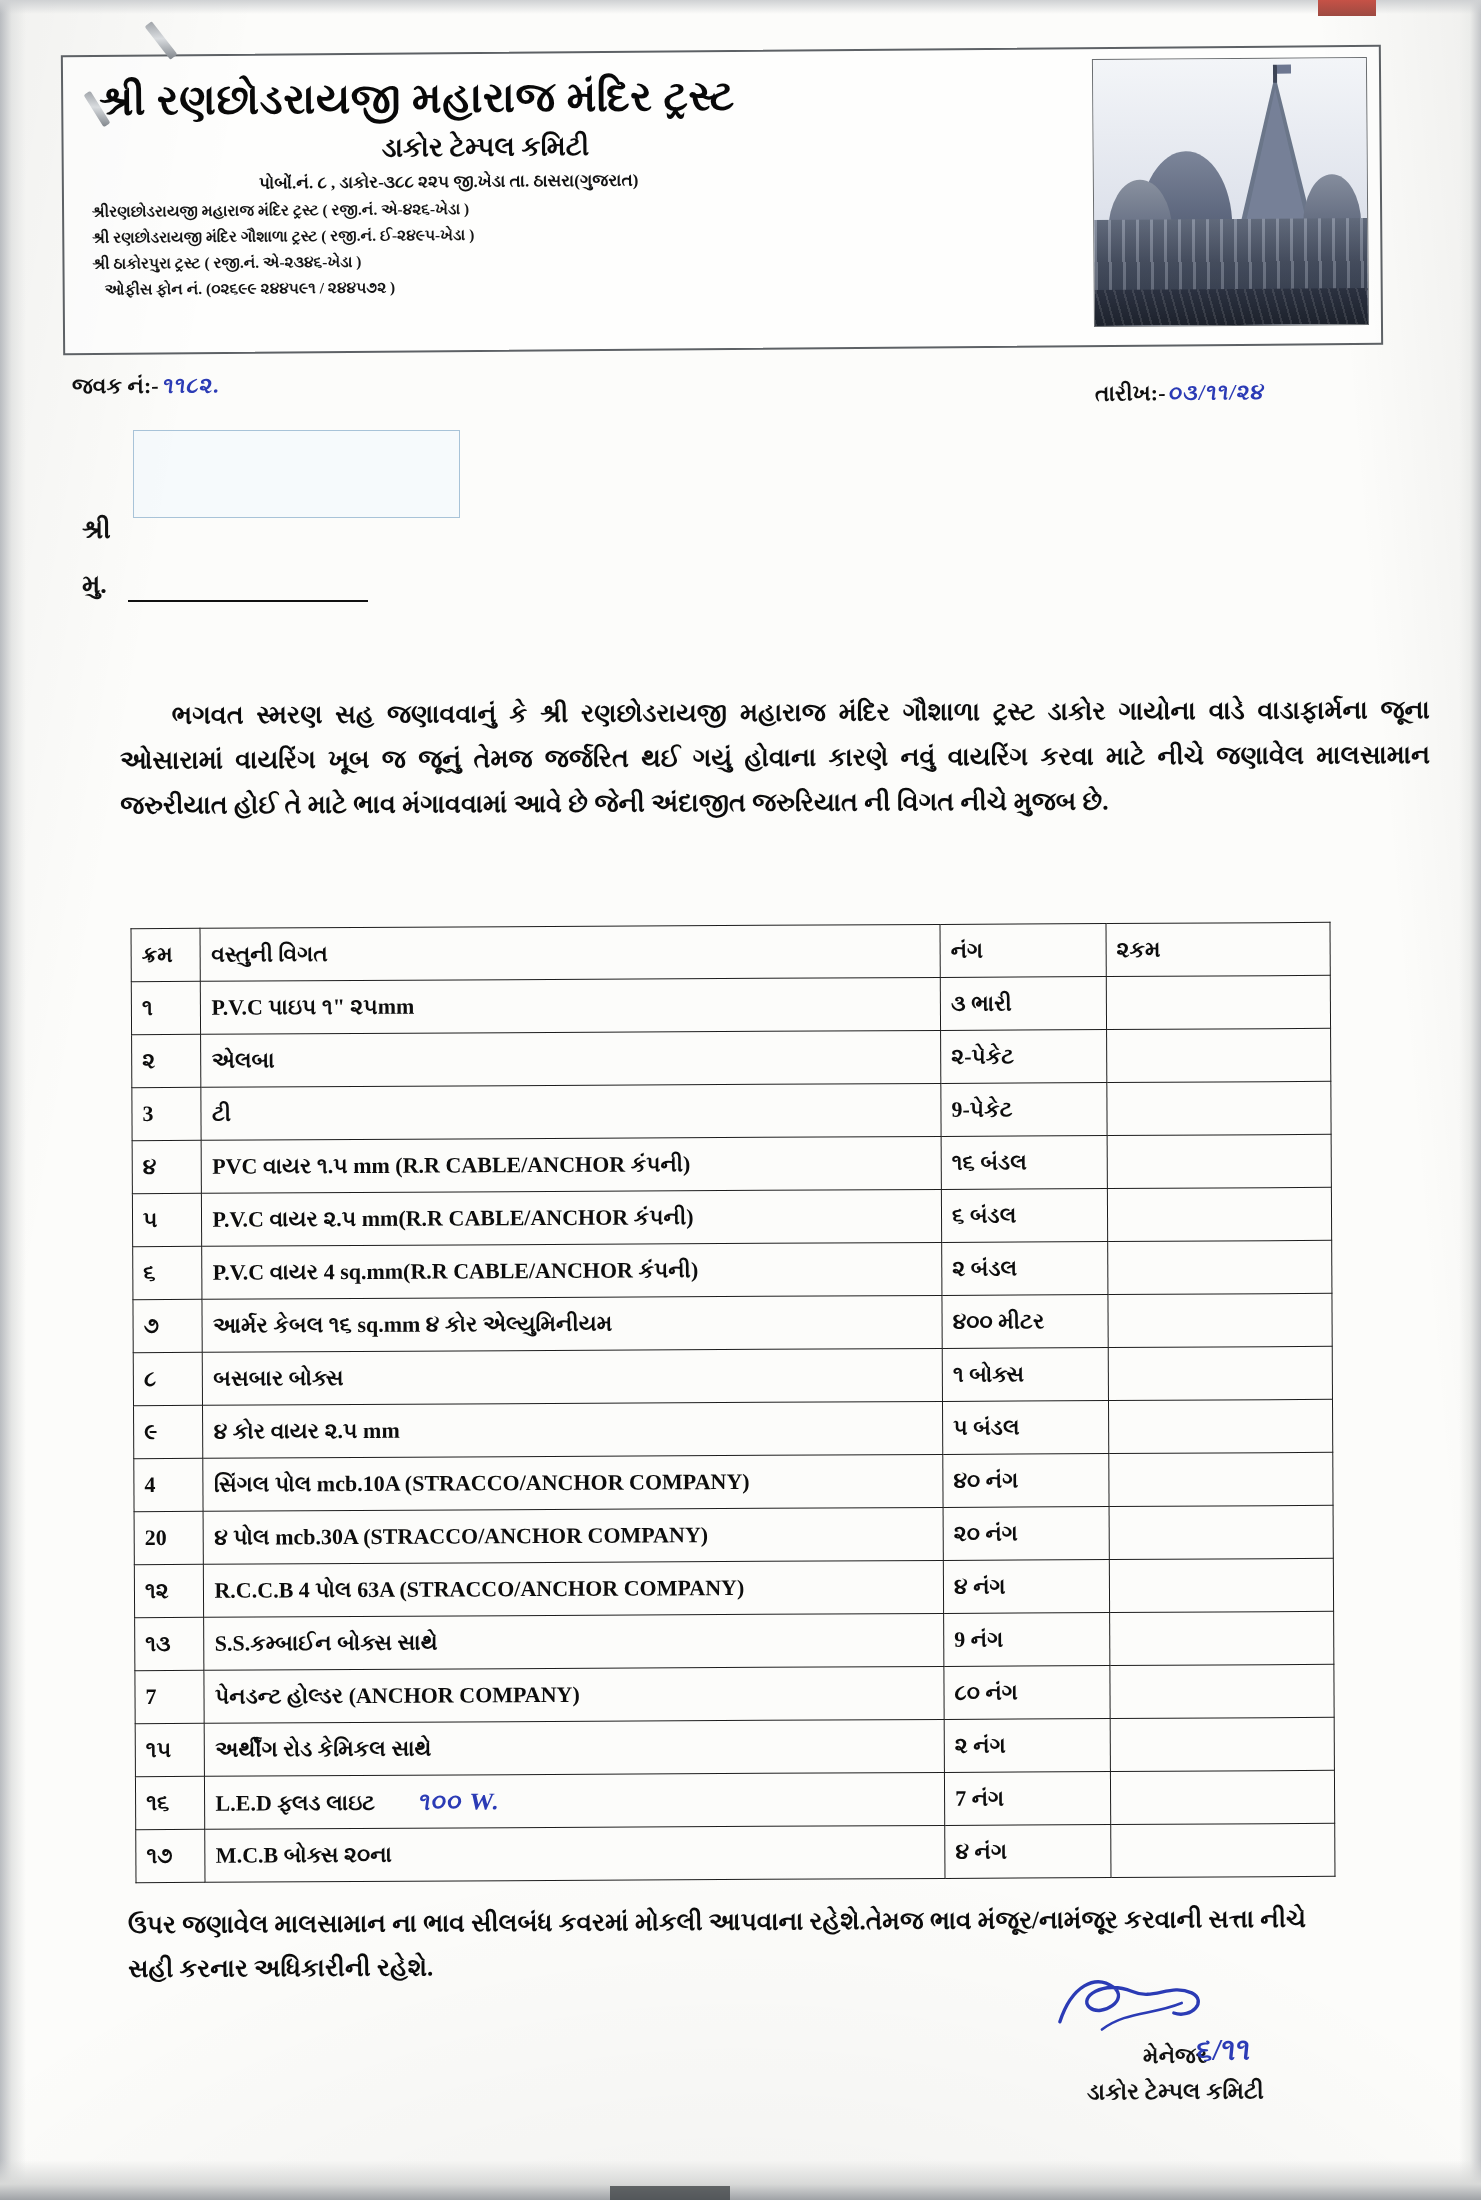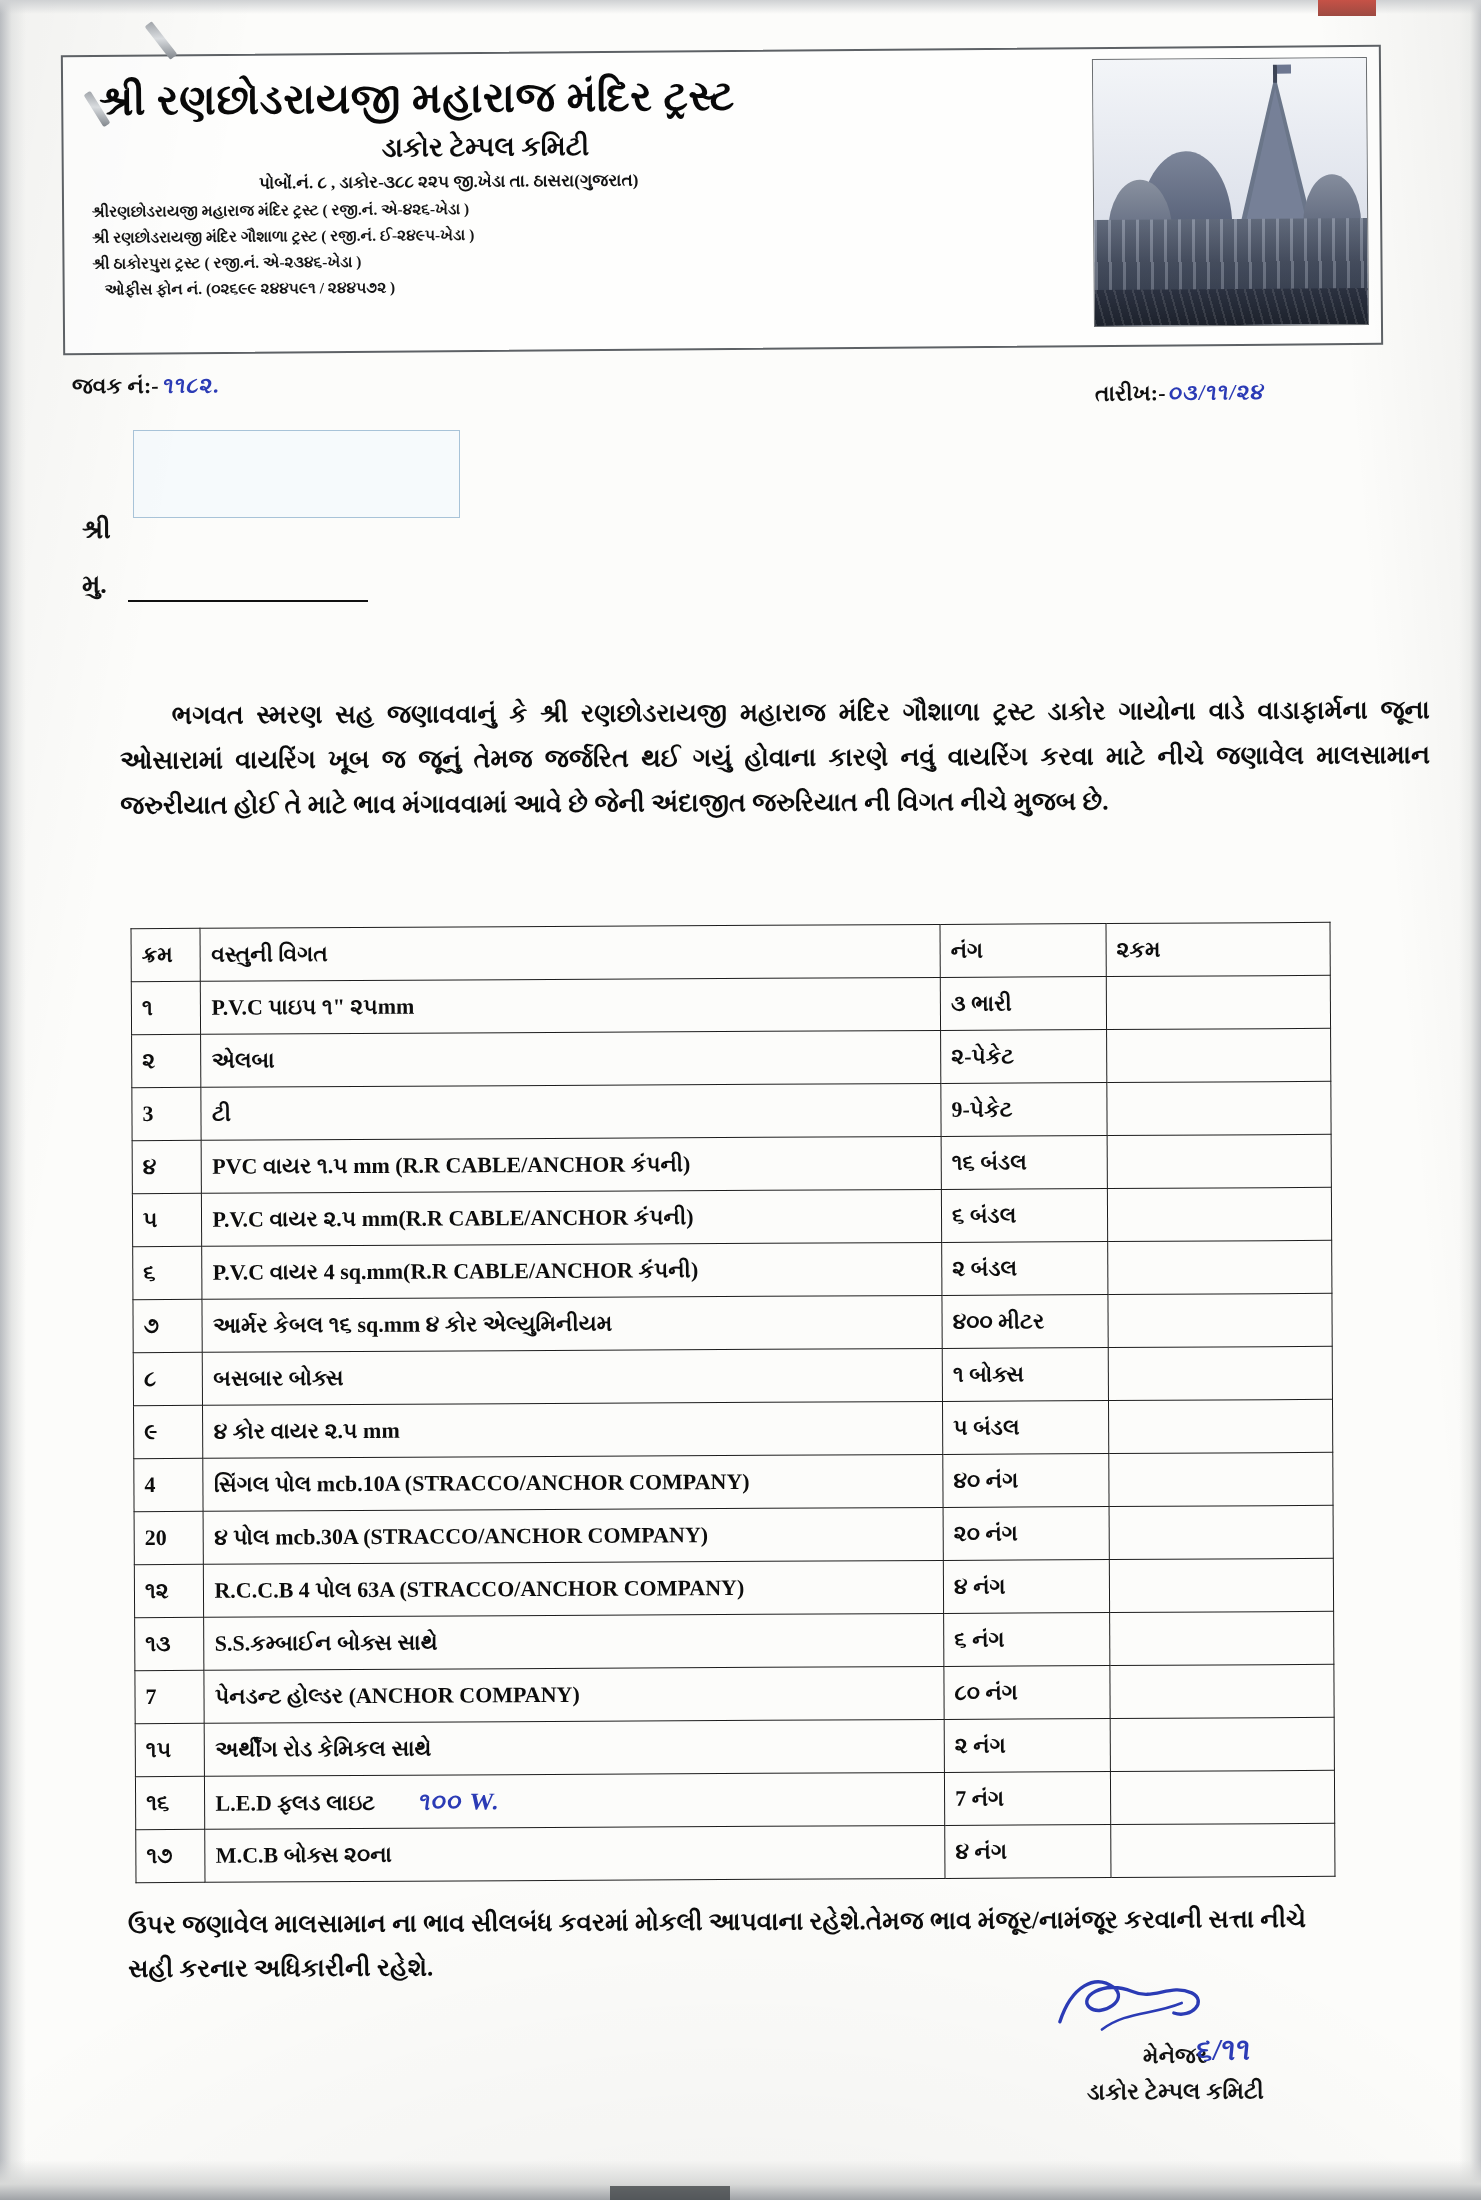--- a/index.html
+++ b/index.html
@@ -429,21 +429,21 @@
         </tr>
         <tr>
           <td class="sr">૧૨</td>
           <td>R.C.C.B 4 પોલ 63A (STRACCO/ANCHOR COMPANY)</td>
           <td class="qty">૪ નંગ</td>
           <td></td>
         </tr>
         <tr>
           <td class="sr">૧૩</td>
           <td>S.S.કમ્બાઈન બોક્સ સાથે</td>
-          <td class="qty">૬ નંગ</td>
+          <td class="qty">9 નંગ</td>
           <td></td>
         </tr>
         <tr>
           <td class="sr">7</td>
           <td>પેનડન્ટ હોલ્ડર (ANCHOR COMPANY)</td>
           <td class="qty">૮૦ નંગ</td>
           <td></td>
         </tr>
         <tr>
           <td class="sr">૧૫</td>

